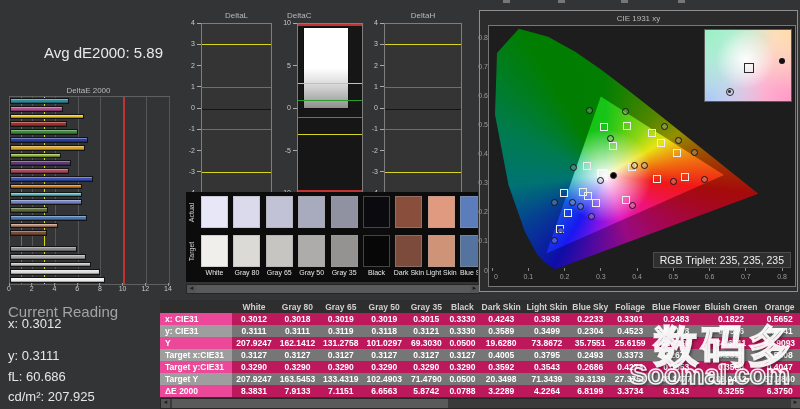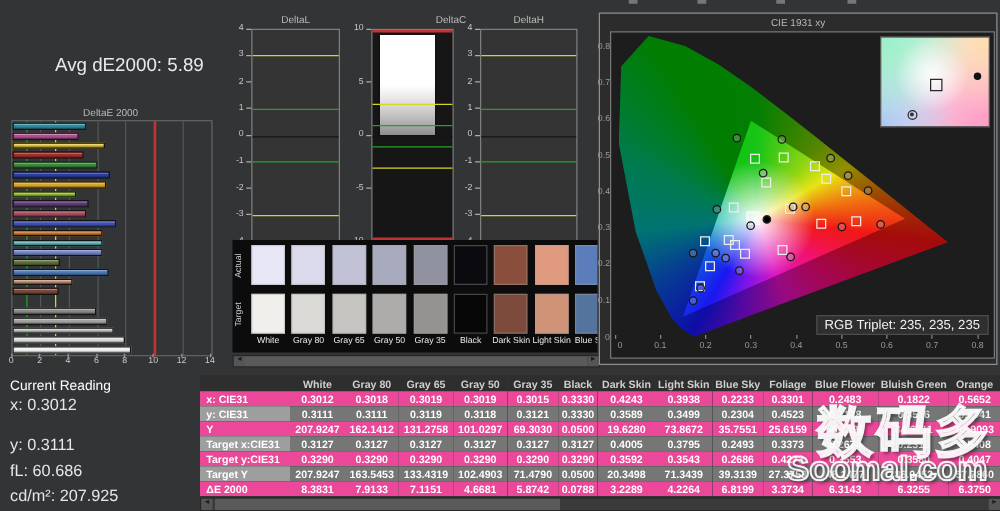--- a/index.html
+++ b/index.html
@@ -3,32 +3,32 @@
 <meta charset="utf-8">
 <style>
   html,body{margin:0;padding:0;background:#333;}
   #app{position:relative;width:800px;height:409px;background:#333436;overflow:hidden;
        font-family:"Liberation Sans",sans-serif;color:#eee;}
   .abs{position:absolute;}
   .title{font-size:22px;color:#f2f2f2;}
   .sumline{font-size:15px;color:#e9e9e9;}
   .chart-title{font-size:8px;color:#b9b9b9;text-align:center;}
   .ticklab{font-size:7px;color:#c9c9c9;}
-  .cr-title{font-size:11px;color:#ffffff;}
+  .cr-title{font-size:15px;color:#a3a3a3;}
   .cr-line{font-size:13px;color:#e6e6e6;}
   .cie-panel{background:#2c2c2c;border:1px solid #8f8f8f;}
   .cie-plot{background:#1d1d1d;border:1px solid #777;overflow:hidden;}
   .rgb-box{background:#2f2f2f;border:1px solid #4c4c4c;color:#f0f0f0;font-size:10.5px;
            padding:1px 6px;white-space:nowrap;}
   .wm{color:rgba(255,255,255,.14);-webkit-text-stroke:1.6px rgba(255,255,255,.92);
       font-weight:bold;text-shadow:2px 2px 3px rgba(0,0,0,.45);z-index:50;line-height:1;}
   table.det{border-collapse:collapse;table-layout:fixed;font-size:8.5px;font-weight:bold;color:#fff;}
   table.det td{padding:0 2px;text-align:center;overflow:hidden;white-space:nowrap;height:12px;}
   table.det tr.hdr td{color:#cfcfcf;background:#2e2e2e;height:13px;}
-  table.det tr.dark td{background:#ec4899;}  table.det tr.dark td.lab{background:#ec4899;}
+  table.det tr.dark td{background:#be185d;}  table.det tr.dark td.lab{background:#ec4899;}
   table.det tr.lite td{background:#767676;}  table.det tr.lite td.lab{background:#9e9e9e;}
   table.det td.lab{text-align:left;padding-left:5px;}
   .sb{background:#3a3a3a;border:1px solid #262626;}
   .sb .thumb{position:absolute;top:0;bottom:0;background:#5a5a5a;}
   .sb .arr{position:absolute;top:0;bottom:0;width:9px;background:#555;color:#1e1e1e;
            font-size:6px;line-height:7px;text-align:center;}
 </style>
 </head>
 <body>
 
@@ -100,21 +100,21 @@
       <div style="position: absolute; left: 197px; top: 107.5px; width: 4px; height: 1px; background: rgb(170, 170, 170);"></div>
       <div class="abs ticklab" style="position: absolute; left: 179px; top: 104px; width: 16px; text-align: right;">0</div>
       <div style="position: absolute; left: 197px; top: 128.75px; width: 4px; height: 1px; background: rgb(170, 170, 170);"></div>
       <div class="abs ticklab" style="position: absolute; left: 179px; top: 125.25px; width: 16px; text-align: right;">-1</div>
       <div style="position: absolute; left: 197px; top: 150px; width: 4px; height: 1px; background: rgb(170, 170, 170);"></div>
       <div class="abs ticklab" style="position: absolute; left: 179px; top: 146.5px; width: 16px; text-align: right;">-2</div>
       <div style="position: absolute; left: 197px; top: 171.25px; width: 4px; height: 1px; background: rgb(170, 170, 170);"></div>
       <div class="abs ticklab" style="position: absolute; left: 179px; top: 167.75px; width: 16px; text-align: right;">-3</div>
       <div style="position: absolute; left: 197px; top: 192.5px; width: 4px; height: 1px; background: rgb(170, 170, 170);"></div>
       <div class="abs ticklab" style="position: absolute; left: 179px; top: 189px; width: 16px; text-align: right;">-4</div>
-      <div class="abs chart-title" style="position: absolute; left: 287px; top: 11px; width: 86px; text-align: right;">DeltaC</div>
+      <div class="abs chart-title" style="position: absolute; left: 287px; top: 11px; width: 86px; text-align: left;">DeltaC</div>
       <div style="position: absolute; left: 297px; top: 23px; width: 66px; height: 170px; border: 1px solid rgb(126, 126, 126); box-sizing: border-box; background: rgb(22, 22, 22);">
         <div style="position: absolute; left: 5px; top: 2.55px; width: 46px; height: 82.45px; background: linear-gradient(rgb(255, 255, 255) 0%, rgb(255, 255, 255) 50%, rgb(230, 230, 230) 64%, rgb(207, 207, 207) 75%, rgb(180, 180, 180) 86%, rgb(142, 142, 142) 100%); border: 1px solid rgb(16, 16, 16); box-sizing: border-box;"></div>
         <div style="position: absolute; left: 0px; top: 84.5px; width: 100%; height: 1px; background: rgb(20, 20, 20);"></div>
         <div style="position: absolute; left: 0px; top: 0px; width: 100%; height: 2px; background: rgb(194, 50, 50);"></div>
         <div style="position: absolute; left: 0px; top: 58.5px; width: 100%; height: 1px; background: rgb(214, 214, 34);"></div>
         <div style="position: absolute; left: 0px; top: 75.5px; width: 100%; height: 1px; background: rgb(40, 160, 40);"></div>
         <div style="position: absolute; left: 0px; top: 92.5px; width: 100%; height: 1px; background: rgb(40, 160, 40);"></div>
         <div style="position: absolute; left: 0px; top: 109.5px; width: 100%; height: 1px; background: rgb(214, 214, 34);"></div>
         <div style="position: absolute; left: 0px; top: 166px; width: 100%; height: 2px; background: rgb(194, 50, 50);"></div>
       </div>
@@ -379,21 +379,21 @@
             <td>27.3753</td>
             <td>48.1477</td>
             <td>86.0452</td>
             <td>57.7860</td>
           </tr>
           <tr class="dark">
             <td class="lab">ΔE 2000</td>
             <td>8.3831</td>
             <td>7.9133</td>
             <td>7.1151</td>
-            <td>4.6681</td>
+            <td>6.6563</td>
             <td>5.8742</td>
             <td>0.0788</td>
             <td>3.2289</td>
             <td>4.2264</td>
             <td>6.8199</td>
             <td>3.3734</td>
             <td>6.3143</td>
             <td>6.3255</td>
             <td>6.3750</td>
           </tr>

